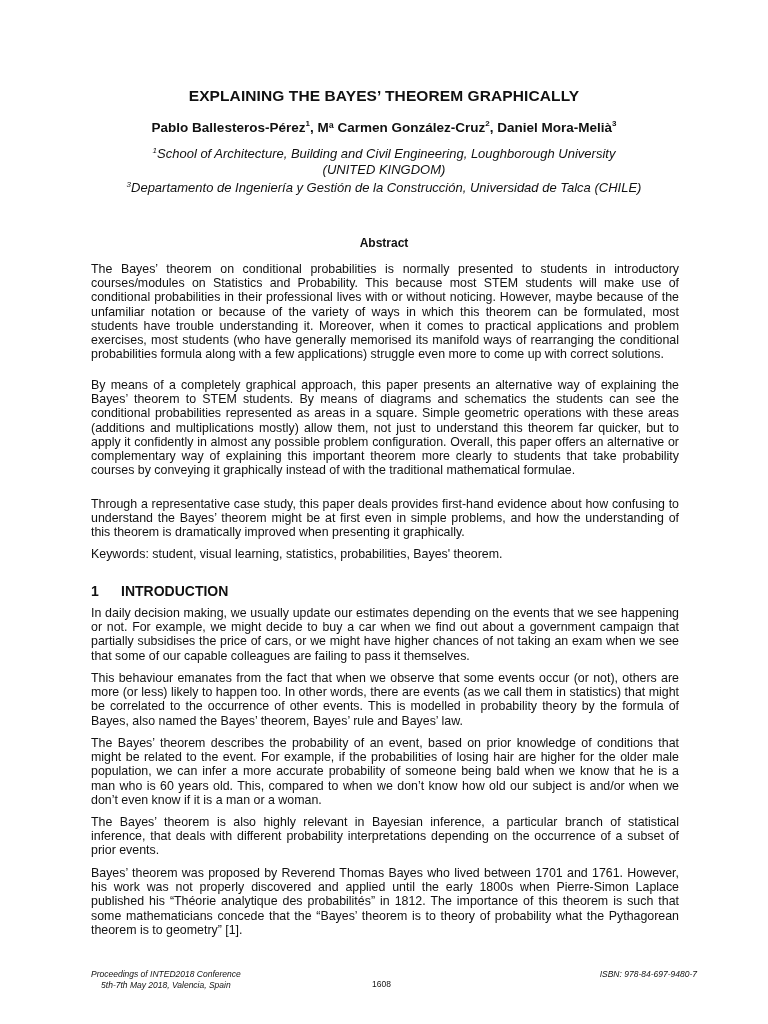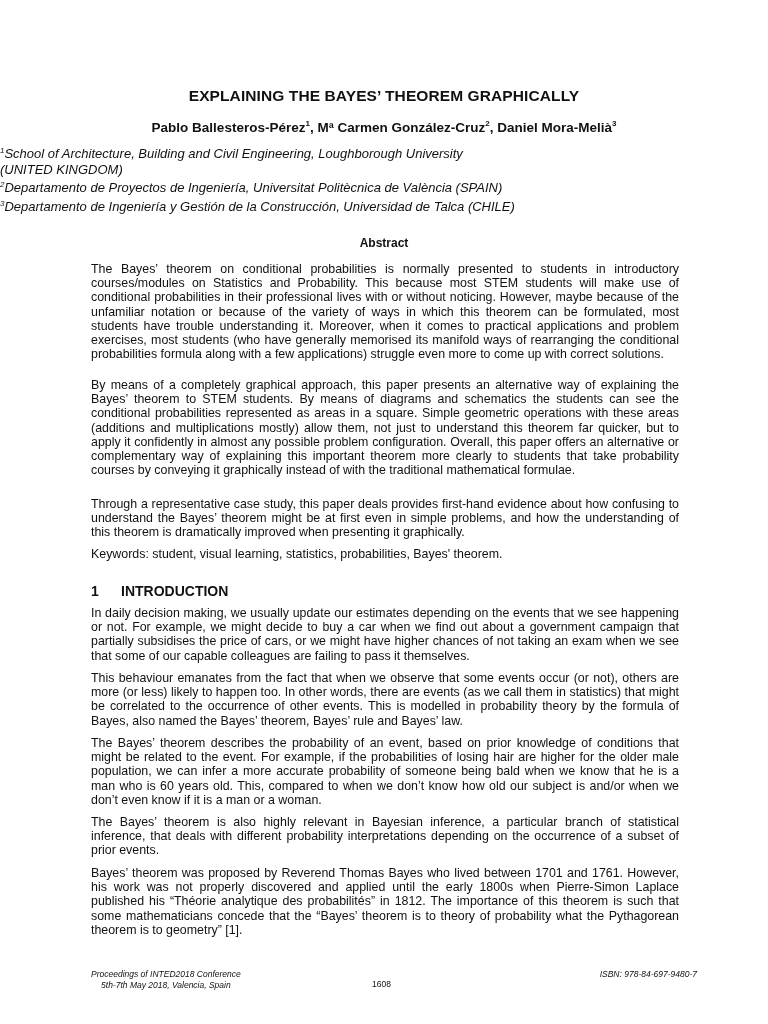--- a/index.html
+++ b/index.html
@@ -1,21 +1,21 @@
 <!DOCTYPE html>
 <html><head>
 <meta charset="utf-8">
 <style>
   html, body { margin: 0; padding: 0; background: #ffffff; }
   body { width: 768px; height: 1024px; position: relative; overflow: hidden; color: #111; font-family: "Liberation Sans", sans-serif; }
   .page { position: absolute; left: 0; top: 0; width: 768px; height: 1024px; }
   .title { position: absolute; top: 87px; left: 0; width: 768px; text-align: center; font-weight: bold; font-size: 15.5px; letter-spacing: 0.1px; }
   .authors { position: absolute; top: 119px; left: 0; width: 768px; text-align: center; font-weight: bold; font-size: 13.5px; }
   .authors sup, .affil sup { font-size: 8px; }
-  .affil-block { position: absolute; top: 143px; left: 0; width: 768px; font-style: italic; font-size: 13px; line-height: 15.5px; }
+  .affil-block { position: absolute; top: 143px; left: 0; width: 768px; text-align: center; font-style: italic; font-size: 13px; line-height: 15.5px; }
   .abstract-head { position: absolute; top: 236px; left: 0; width: 768px; text-align: center; font-weight: bold; font-size: 12px; }
   .body { position: absolute; left: 91px; width: 588px; font-size: 12.4px; line-height: 14.2px; text-align: justify; }
   .p1 { top: 262px; }
   .p2 { top: 378px; }
   .p3 { top: 497px; }
   .kw { top: 547px; }
   .h1 { position: absolute; top: 583px; left: 91px; font-weight: bold; font-size: 14px; }
   .h1 .num { display: inline-block; width: 30px; }
   .i1 { top: 606px; }
   .i2 { top: 671px; }
@@ -33,21 +33,20 @@
 
   <div class="title">EXPLAINING THE BAYES’ THEOREM GRAPHICALLY</div>
 
   <div class="authors">
     <span>Pablo Ballesteros-Pérez</span><sup>1</sup>, <span>Mª Carmen González-Cruz</span><sup>2</sup>, <span>Daniel Mora-Melià</span><sup>3</sup>
   </div>
 
   <div class="affil-block">
     <div class="affil"><sup>1</sup><span>School of Architecture, Building and Civil Engineering, Loughborough University</span></div>
     <div class="affil">(UNITED KINGDOM)</div>
-    <div class="affil"><sup>2</sup><span>Departamento de Proyectos de Ingeniería, Universitat Politècnica de València (SPAIN)</span></div>
     <div class="affil"><sup>3</sup><span>Departamento de Ingeniería y Gestión de la Construcción, Universidad de Talca (CHILE)</span></div>
   </div>
 
   <div class="abstract-head">Abstract</div>
 
   <div class="body p1">The Bayes’ theorem on conditional probabilities is normally presented to students in introductory courses/modules on Statistics and Probability. This because most STEM students will make use of conditional probabilities in their professional lives with or without noticing. However, maybe because of the unfamiliar notation or because of the variety of ways in which this theorem can be formulated, most students have trouble understanding it. Moreover, when it comes to practical applications and problem exercises, most students (who have generally memorised its manifold ways of rearranging the conditional probabilities formula along with a few applications) struggle even more to come up with correct solutions.</div>
   <div class="body p2">By means of a completely graphical approach, this paper presents an alternative way of explaining the Bayes’ theorem to STEM students. By means of diagrams and schematics the students can see the conditional probabilities represented as areas in a square. Simple geometric operations with these areas (additions and multiplications mostly) allow them, not just to understand this theorem far quicker, but to apply it confidently in almost any possible problem configuration. Overall, this paper offers an alternative or complementary way of explaining this important theorem more clearly to students that take probability courses by conveying it graphically instead of with the traditional mathematical formulae.</div>
   <div class="body p3">Through a representative case study, this paper deals provides first-hand evidence about how confusing to understand the Bayes’ theorem might be at first even in simple problems, and how the understanding of this theorem is dramatically improved when presenting it graphically.</div>
   <div class="body kw">Keywords: student, visual learning, statistics, probabilities, Bayes' theorem.</div>
 

